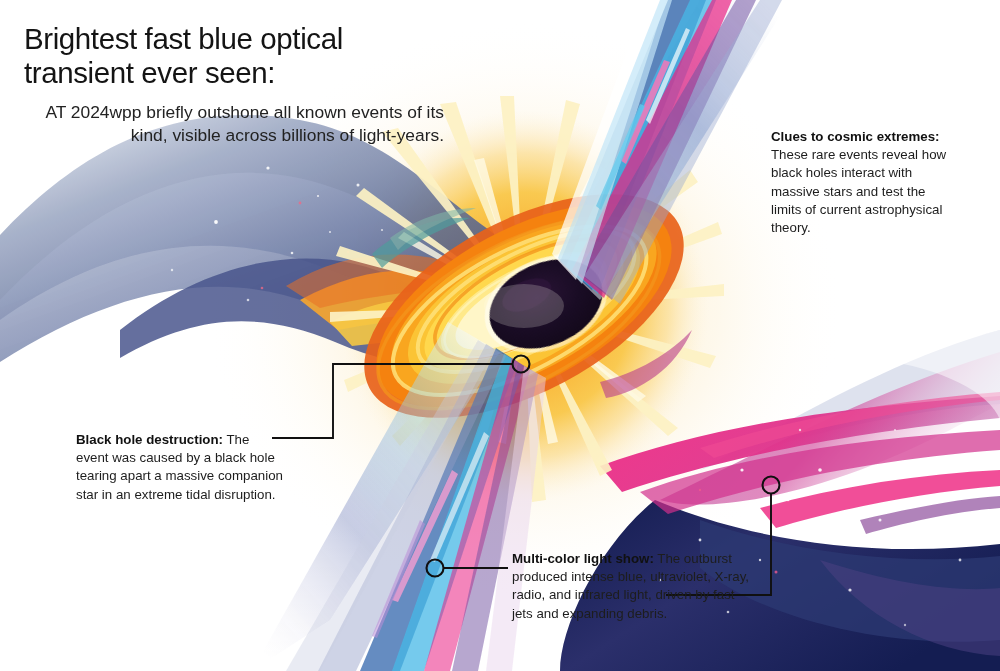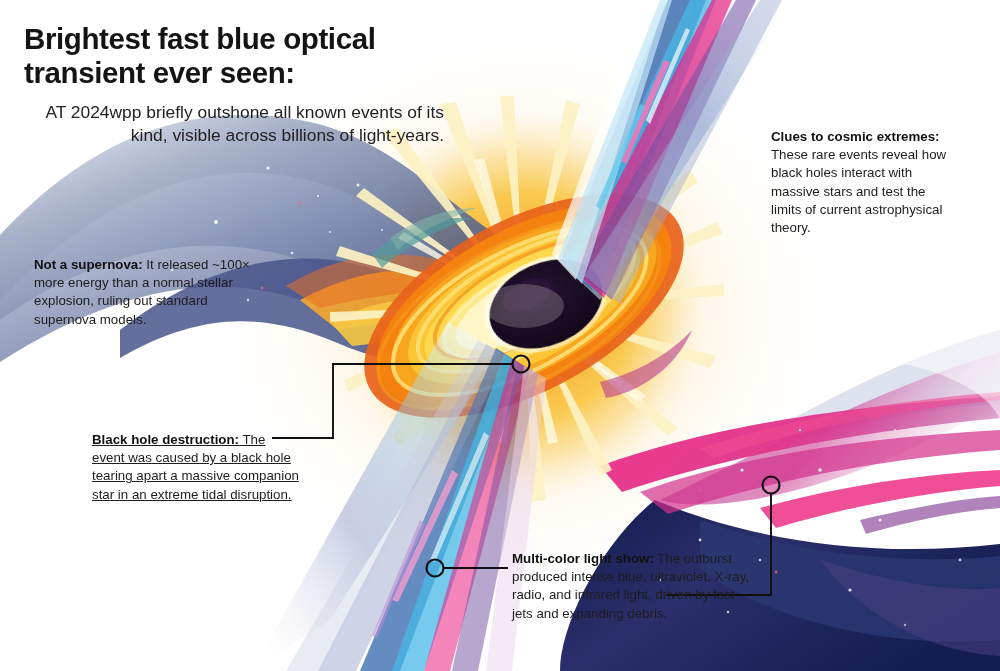--- a/index.html
+++ b/index.html
@@ -7,31 +7,31 @@
     position:relative;width:1000px;height:671px;overflow:hidden;
     background:#ffffff;
     font-family:"Liberation Sans", sans-serif;
   }
   #art{position:absolute;left:0;top:0;width:1000px;height:671px;}
 
   
   .txt{position:absolute;color:#191919;}
   #title{
     left:24px;top:22px;width:430px;
-    font-size:29.5px;font-weight:bold;line-height:1.16;
+    font-size:29.5px;font-weight:normal;line-height:1.16;
     letter-spacing:-0.4px;color:#141414;
   }
   #subtitle{
     left:24px;top:101px;width:420px;
     font-size:17.4px;font-weight:normal;line-height:1.33;color:#222;text-align:right;
   }
   .callout{position:absolute;font-size:13.3px;line-height:1.37;color:#1d1d1d;}
   .callout b{font-weight:bold;color:#111;}
   #c-supernova{left:34px;top:256px;width:232px;}
-  #c-destruction{left:92px;top:431px;width:208px;text-decoration:underline;}
+  #c-destruction{left:76px;top:431px;width:208px;}
   #c-multicolor{left:512px;top:550px;width:240px;}
   #c-clues{left:771px;top:128px;width:186px;}
 
   
   #leads{position:absolute;left:0;top:0;width:1000px;height:671px;pointer-events:none;}
 </style>
 </head>
 <body>
 
 <div id="page">
@@ -301,23 +301,20 @@
       <circle cx="521" cy="364" r="8.5"></circle>
       <circle cx="435" cy="568" r="8.5"></circle>
       <circle cx="771" cy="485" r="8.5"></circle>
     </g>
   </svg>
 
   <div class="txt" id="title">Brightest fast blue optical transient ever seen:</div>
 
   <div class="txt" id="subtitle">AT 2024wpp briefly outshone all known events of its kind, visible across billions of light-years.</div>
 
-  <div class="callout" id="c-supernova">
-    <b>Not a supernova:</b><span> It released ~100× more energy than a normal stellar explosion, ruling out standard supernova models.</span>
-  </div>
 
   <div class="callout" id="c-destruction">
     <b>Black hole destruction:</b><span> The event was caused by a black hole tearing apart a massive companion star in an extreme tidal disruption.</span>
   </div>
 
   <div class="callout" id="c-clues">
     <b>Clues to cosmic extremes:</b><span> These rare events reveal how black holes interact with massive stars and test the limits of current astrophysical theory.</span>
   </div>
 
   <div class="callout" id="c-multicolor">

